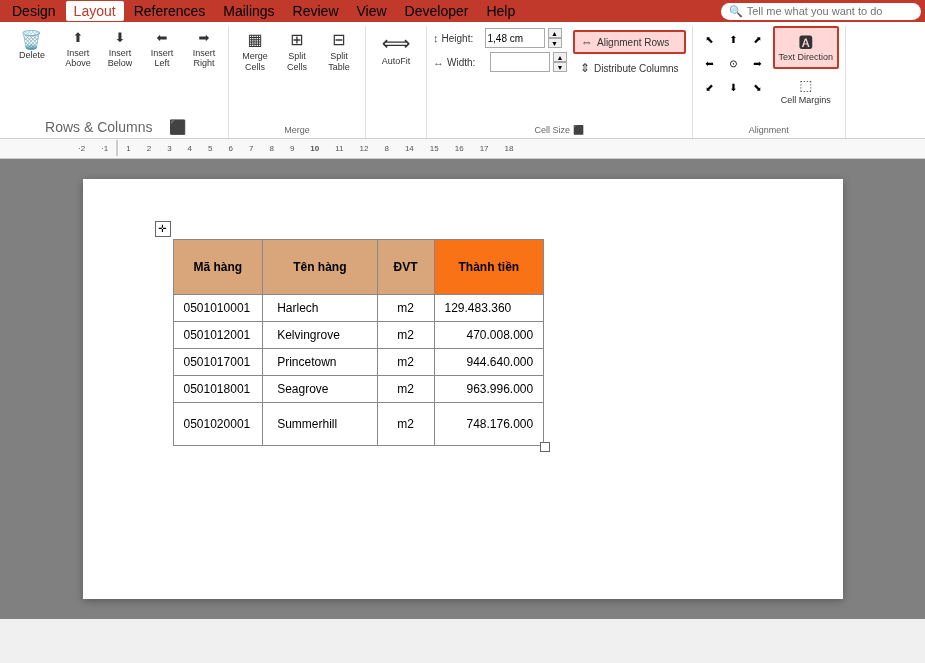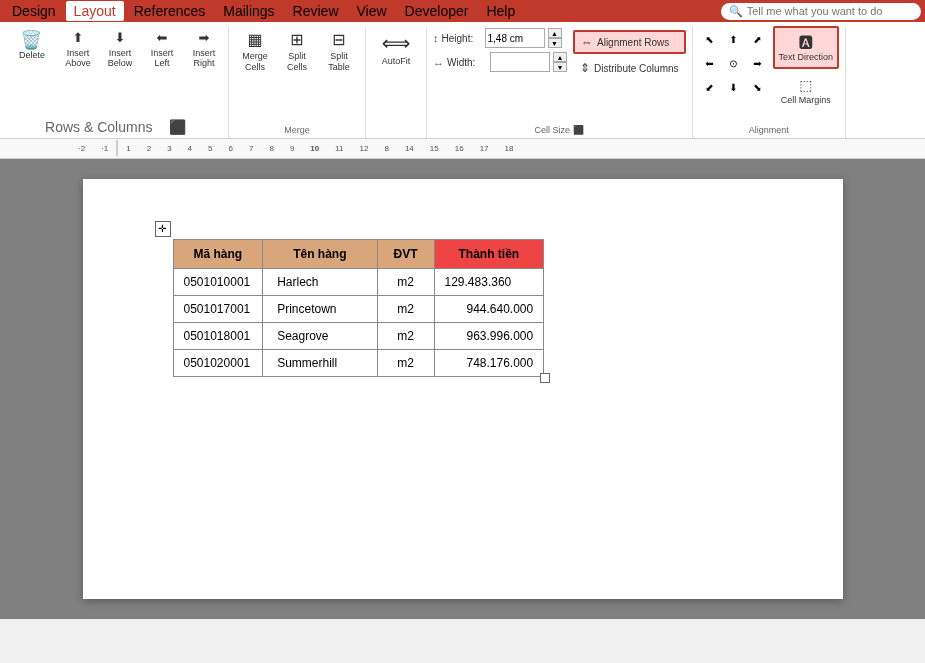--- a/index.html
+++ b/index.html
@@ -300,44 +300,50 @@
   <div class="doc-page">
     <div style="position:relative;display:inline-block;margin-top:40px;margin-left:60px;">
       
       <div style="position:absolute;top:-18px;left:-18px;width:16px;height:16px;border:1px solid #666;background:white;display:flex;align-items:center;justify-content:center;cursor:move;font-size:10px;">✛</div>
       <table style="border-collapse:collapse;">
         <thead>
           <tr>
             <th style="background:#d9a57a;border:1px solid #888;padding:7px 20px;font-size:12px;font-weight:bold;color:#000;">Mã hàng</th>
             <th style="background:#d9a57a;border:1px solid #888;padding:7px 30px;font-size:12px;font-weight:bold;color:#000;">Tên hàng</th>
             <th style="background:#d9a57a;border:1px solid #888;padding:7px 16px;font-size:12px;font-weight:bold;color:#000;">ĐVT</th>
-            <th style="background:#ef4444;border:1px solid #888;padding:7px 24px;font-size:12px;font-weight:bold;color:#000;">Thành tiền</th>
+            <th style="background:#f97316;border:1px solid #888;padding:20px 24px;font-size:12px;font-weight:bold;color:#000;">Thành tiền</th>
           </tr>
         </thead>
         <tbody>
           <tr>
             <td style="border:1px solid #888;padding:6px 10px;font-size:12px;">0501010001</td>
             <td style="border:1px solid #888;padding:6px 14px;font-size:12px;">Harlech</td>
             <td style="border:1px solid #888;padding:6px 14px;font-size:12px;text-align:center;">m2</td>
             <td style="border:1px solid #888;padding:6px 10px;font-size:12px;text-align:left;">129.483.360</td>
           </tr>
           <tr>
+            <td style="border:1px solid #888;padding:6px 10px;font-size:12px;">0501012001</td>
+            <td style="border:1px solid #888;padding:6px 14px;font-size:12px;">Kelvingrove</td>
+            <td style="border:1px solid #888;padding:6px 14px;font-size:12px;text-align:center;">m2</td>
+            <td style="border:1px solid #888;padding:6px 10px;font-size:12px;text-align:right;">470.008.000</td>
+          </tr>
+          <tr>
             <td style="border:1px solid #888;padding:6px 10px;font-size:12px;">0501017001</td>
             <td style="border:1px solid #888;padding:6px 14px;font-size:12px;">Princetown</td>
             <td style="border:1px solid #888;padding:6px 14px;font-size:12px;text-align:center;">m2</td>
             <td style="border:1px solid #888;padding:6px 10px;font-size:12px;text-align:right;">944.640.000</td>
           </tr>
           <tr>
             <td style="border:1px solid #888;padding:6px 10px;font-size:12px;">0501018001</td>
             <td style="border:1px solid #888;padding:6px 14px;font-size:12px;">Seagrove</td>
             <td style="border:1px solid #888;padding:6px 14px;font-size:12px;text-align:center;">m2</td>
             <td style="border:1px solid #888;padding:6px 10px;font-size:12px;text-align:right;">963.996.000</td>
           </tr>
           <tr>
-            <td style="border:1px solid #888;padding:6px 10px;font-size:12px;">0501020001</td>
+            <td style="border:1px solid #888;padding:14px 10px;font-size:12px;">0501020001</td>
             <td style="border:1px solid #888;padding:6px 14px;font-size:12px;">Summerhill</td>
             <td style="border:1px solid #888;padding:6px 14px;font-size:12px;text-align:center;">m2</td>
             <td style="border:1px solid #888;padding:6px 10px;font-size:12px;text-align:right;">748.176.000</td>
           </tr>
         </tbody>
       </table>
       
       <div style="position:absolute;bottom:-6px;right:-6px;width:10px;height:10px;border:1px solid #666;background:white;cursor:se-resize;"></div>
     </div>
   </div>

